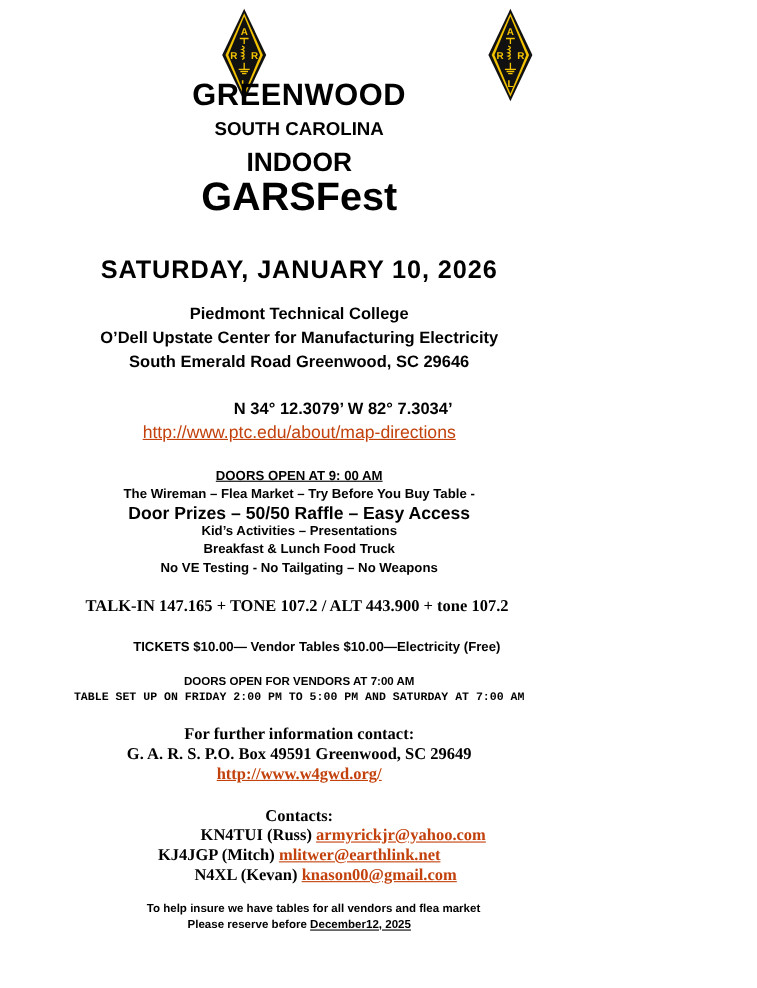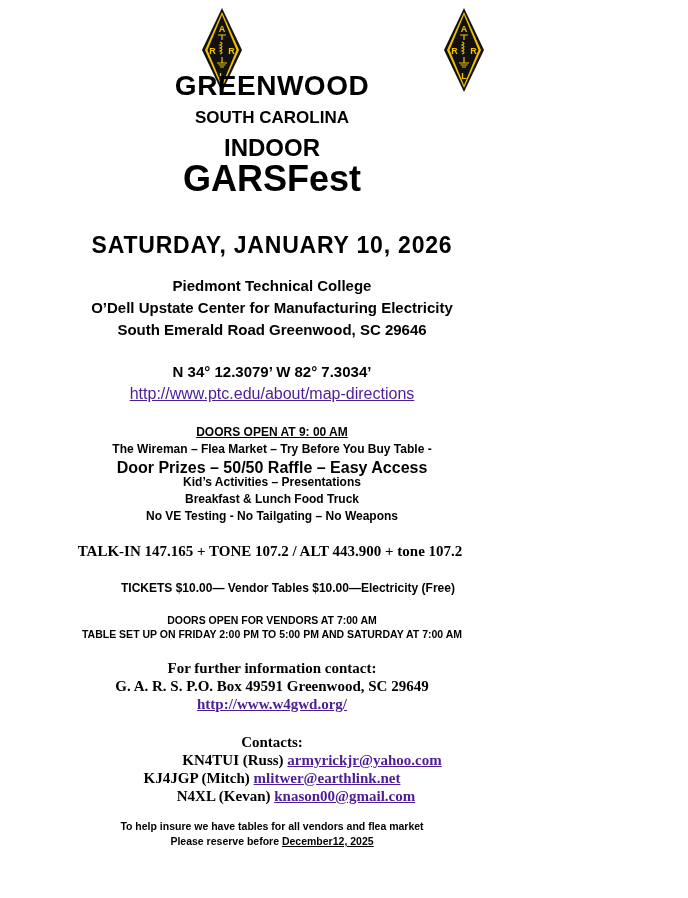--- a/index.html
+++ b/index.html
@@ -1,20 +1,20 @@
 <!DOCTYPE html>
 <html><head>
   <meta charset="utf-8">
   <style>
     html, body { margin: 0; padding: 0; background: #ffffff; }
     body { width: 688px; height: 898px; position: relative; overflow: hidden; color: #000; }
     .sans { font-family: "Liberation Sans", "DejaVu Sans", sans-serif; font-weight: bold; }
     .serif { font-family: "Liberation Serif", "DejaVu Serif", serif; font-weight: bold; }
     .line { position: absolute; left: 0; width: 544px; text-align: center; white-space: nowrap; }
-    a { color: #4c1d95; text-decoration: underline; }
+    a { color: #c2410c; text-decoration: underline; }
     .logo { position: absolute; width: 42px; height: 86px; }
     .logo svg { width: 100%; height: 100%; display: block; }
     .u { text-decoration: underline; }
   </style>
 </head>
 <body>
 
 <div class="logo" style="left:201px; top:7px;">
   <svg viewBox="0 0 42 86">
     <polygon points="21,1 41,43 21,85 1,43" fill="#111"></polygon>
@@ -46,40 +46,40 @@
 
 <div class="line sans" style="top:70px; font-size:28px; letter-spacing:0.5px; left:0;">GREENWOOD</div>
 <div class="line sans" style="top:108px; font-size:17px;">SOUTH CAROLINA</div>
 <div class="line sans" style="top:134px; font-size:24px;">INDOOR</div>
 <div class="line sans" style="top:158px; font-size:36px;">GARSFest</div>
 <div class="line sans" style="top:232px; font-size:23px; letter-spacing:0.8px;">SATURDAY, JANUARY 10, 2026</div>
 
 <div class="line sans" style="top:277px; font-size:15px;">Piedmont Technical College</div>
 <div class="line sans" style="top:299px; font-size:15px;">O’Dell Upstate Center for Manufacturing Electricity</div>
 <div class="line sans" style="top:321px; font-size:15px;">South Emerald Road Greenwood, SC 29646</div>
-<div class="line sans" style="top:363px; font-size:15px;">N 34° 12.3079’ W 82° 7.3034’</div>
+<div class="line sans" style="top:363px; font-size:15px;padding-left:40px;">N 34° 12.3079’ W 82° 7.3034’</div>
 <div class="line" style="top:385px; font-size:16px; font-family:'Liberation Sans', sans-serif;">
   <a href="#">http://www.ptc.edu/about/map-directions</a>
 </div>
 
 <div class="line sans" style="top:425px; font-size:12px;">
   <span class="u">DOORS OPEN AT 9: 00 AM</span>
 </div>
 <div class="line sans" style="top:442px; font-size:12px;">The Wireman – Flea Market – Try Before You Buy Table -</div>
 <div class="line sans" style="top:459px; font-size:16px;">Door Prizes – 50/50 Raffle – Easy Access</div>
 <div class="line sans" style="top:475px; font-size:12px;">Kid’s Activities – Presentations</div>
 <div class="line sans" style="top:492px; font-size:12px;">Breakfast &amp; Lunch Food Truck</div>
 <div class="line sans" style="top:509px; font-size:12px;">No VE Testing - No Tailgating – No Weapons</div>
 
 <div class="line serif" style="top:543px; font-size:15px; left:-2px;">TALK-IN 147.165 + TONE 107.2 / ALT 443.900 + tone 107.2</div>
 
 <div class="line sans" style="top:581px; font-size:12px; left:16px;">TICKETS $10.00— Vendor Tables $10.00—Electricity (Free)</div>
 
 <div class="line sans" style="top:614px; font-size:10.5px;">DOORS OPEN FOR VENDORS AT 7:00 AM</div>
-<div class="line sans" style="top:628px; font-size:10.5px;">TABLE SET UP ON FRIDAY 2:00 PM TO 5:00 PM AND SATURDAY AT 7:00 AM</div>
+<div class="line sans" style="top:628px; font-size:10.5px;font-family:Liberation Mono, monospace;">TABLE SET UP ON FRIDAY 2:00 PM TO 5:00 PM AND SATURDAY AT 7:00 AM</div>
 
 <div class="line serif" style="top:660px; font-size:15px;">For further information contact:</div>
 <div class="line serif" style="top:678px; font-size:15px;">G. A. R. S.  P.O. Box 49591 Greenwood, SC  29649</div>
 <div class="line serif" style="top:696px; font-size:15px;">
   <a href="#">http://www.w4gwd.org/</a>
 </div>
 
 <div class="line serif" style="top:734px; font-size:15px;">Contacts:</div>
 <div class="line serif" style="top:752px; font-size:15px;padding-left:40px;">
   <span>KN4TUI (Russ)</span>
@@ -87,16 +87,16 @@
 </div>
 <div class="line serif" style="top:770px; font-size:15px;">
   <span>KJ4JGP (Mitch)</span>
   <a href="#">mlitwer@earthlink.net</a>
 </div>
 <div class="line serif" style="top:788px; font-size:15px;padding-left:24px;">
   <span>N4XL (Kevan)</span>
   <a href="#">knason00@gmail.com</a>
 </div>
 
-<div class="line sans" style="top:820px; font-size:10.5px;">To help insure we have tables for all vendors and flea market</div>
+<div class="line sans" style="top:820px; font-size:10.5px;padding-left:13px;">To help insure we have tables for all vendors and flea market</div>
 <div class="line sans" style="top:835px; font-size:10.5px;">
   <span>Please reserve before </span><span class="u">December12, 2025</span>
 </div>
 
 </body></html>

